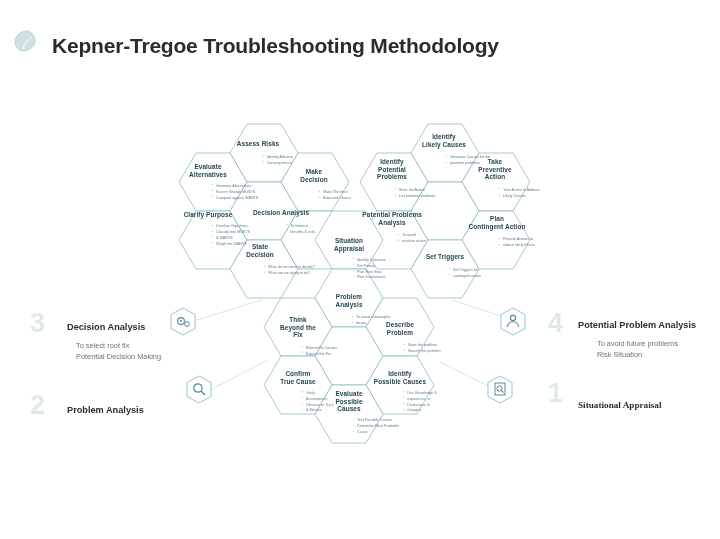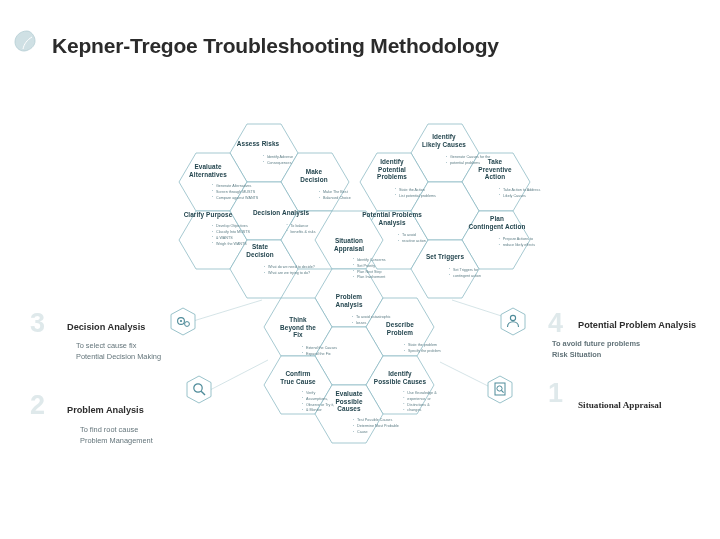--- a/index.html
+++ b/index.html
@@ -369,45 +369,41 @@
       <ul class="hex-bullets">
         <li>Test Possible Causes</li>
         <li>Determine Most Probable</li>
         <li>Cause</li>
       </ul>
     </div>
 
     <div class="legend-num" style="left:30px; top:310px;">3</div>
     <div class="legend-head" style="left:67px; top:322px;">Decision Analysis</div>
     <div class="legend-sub" style="left:76px; top:340px;">
-      <div>To select cause fix</div>
+      <div>To select root fix</div>
       <div>Potential Decision Making</div>
     </div>
     <svg class="legend-badge" style="left:170px; top:307px;" viewBox="0 0 26 29">
       <polygon points="13,1 25,7.5 25,21.5 13,28 1,21.5 1,7.5" fill="#ffffff" stroke="#7fb2bd" stroke-width="0.8"></polygon>
       <circle cx="11" cy="14" r="3.4" fill="none" stroke="#4e8b99" stroke-width="1.1"></circle>
       <circle cx="17" cy="17" r="2.4" fill="none" stroke="#4e8b99" stroke-width="1"></circle>
       <circle cx="11" cy="14" r="1.1" fill="#4e8b99"></circle>
     </svg>
 
     <div class="legend-num" style="left:30px; top:392px;">2</div>
     <div class="legend-head" style="left:67px; top:405px;">Problem Analysis</div>
-    <div class="legend-sub" style="left:80px; top:424px;">
-      <div>To find root cause</div>
-      <div>Problem Management</div>
-    </div>
     <svg class="legend-badge" style="left:186px; top:375px;" viewBox="0 0 26 29">
       <polygon points="13,1 25,7.5 25,21.5 13,28 1,21.5 1,7.5" fill="#ffffff" stroke="#7fb2bd" stroke-width="0.8"></polygon>
       <circle cx="12" cy="13" r="4.2" fill="none" stroke="#4e8b99" stroke-width="1.2"></circle>
       <line x1="15.2" y1="16.2" x2="19" y2="20" stroke="#4e8b99" stroke-width="1.4"></line>
     </svg>
 
     <div class="legend-num" style="left:548px; top:310px;">4</div>
     <div class="legend-head" style="left:578px; top:320px;">Potential Problem Analysis</div>
-    <div class="legend-sub" style="left:552px; top:338px;font-weight:bold;">
+    <div class="legend-sub" style="left:597px; top:338px;">
       <div>To avoid  future problems</div>
       <div>Risk Situation</div>
     </div>
     <svg class="legend-badge" style="left:500px; top:307px;" viewBox="0 0 26 29">
       <polygon points="13,1 25,7.5 25,21.5 13,28 1,21.5 1,7.5" fill="#ffffff" stroke="#7fb2bd" stroke-width="0.8"></polygon>
       <circle cx="13" cy="11" r="2.6" fill="none" stroke="#4e8b99" stroke-width="1.1"></circle>
       <path d="M7.5 20c0-3.2 2.4-5.2 5.5-5.2s5.5 2 5.5 5.2" fill="none" stroke="#4e8b99" stroke-width="1.1"></path>
     </svg>
 
     <div class="legend-num" style="left:548px; top:380px;">1</div>

